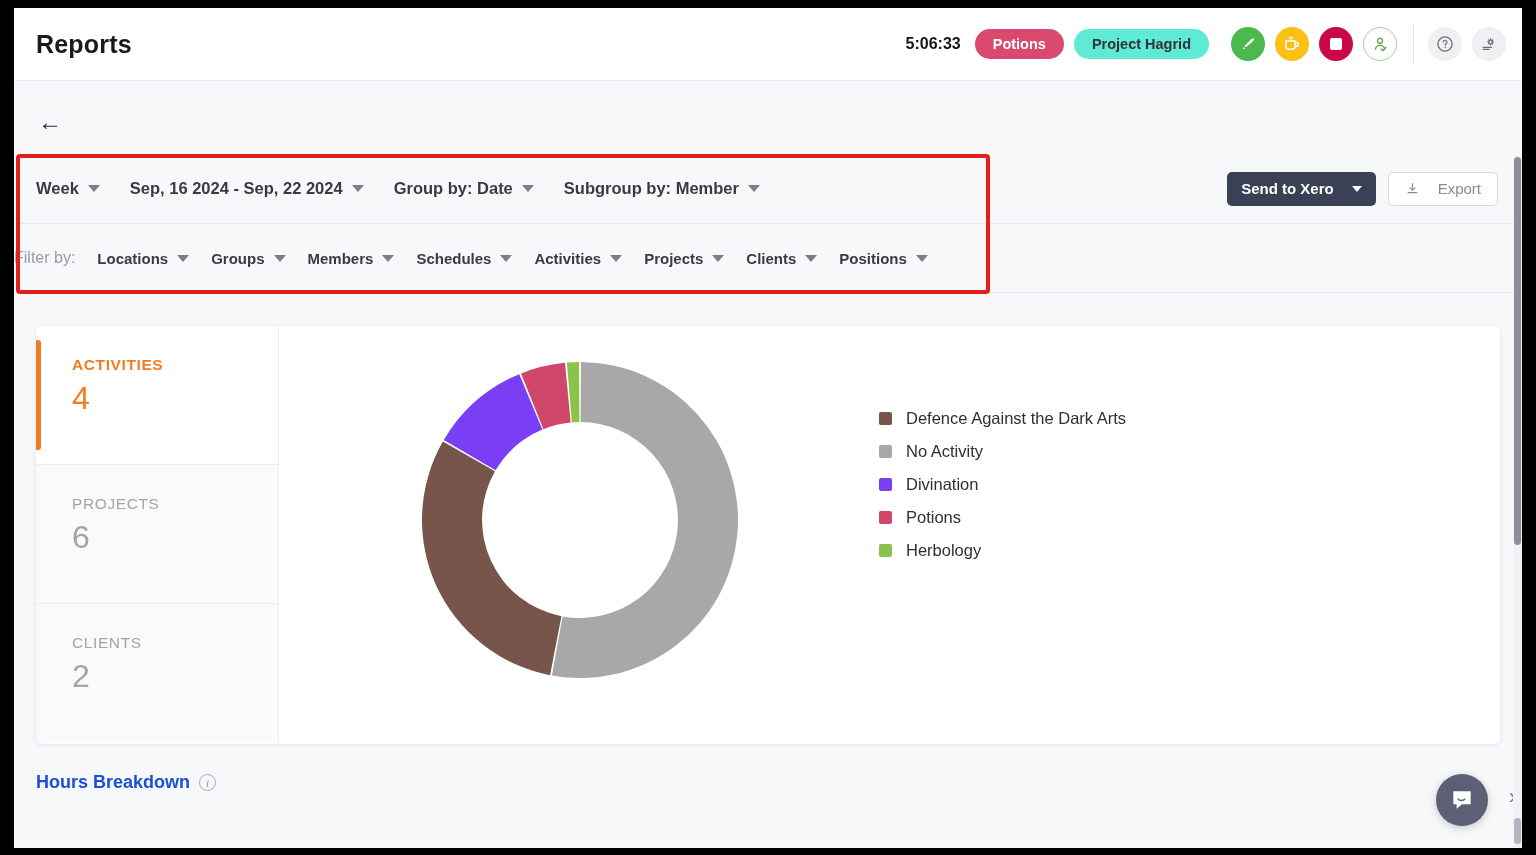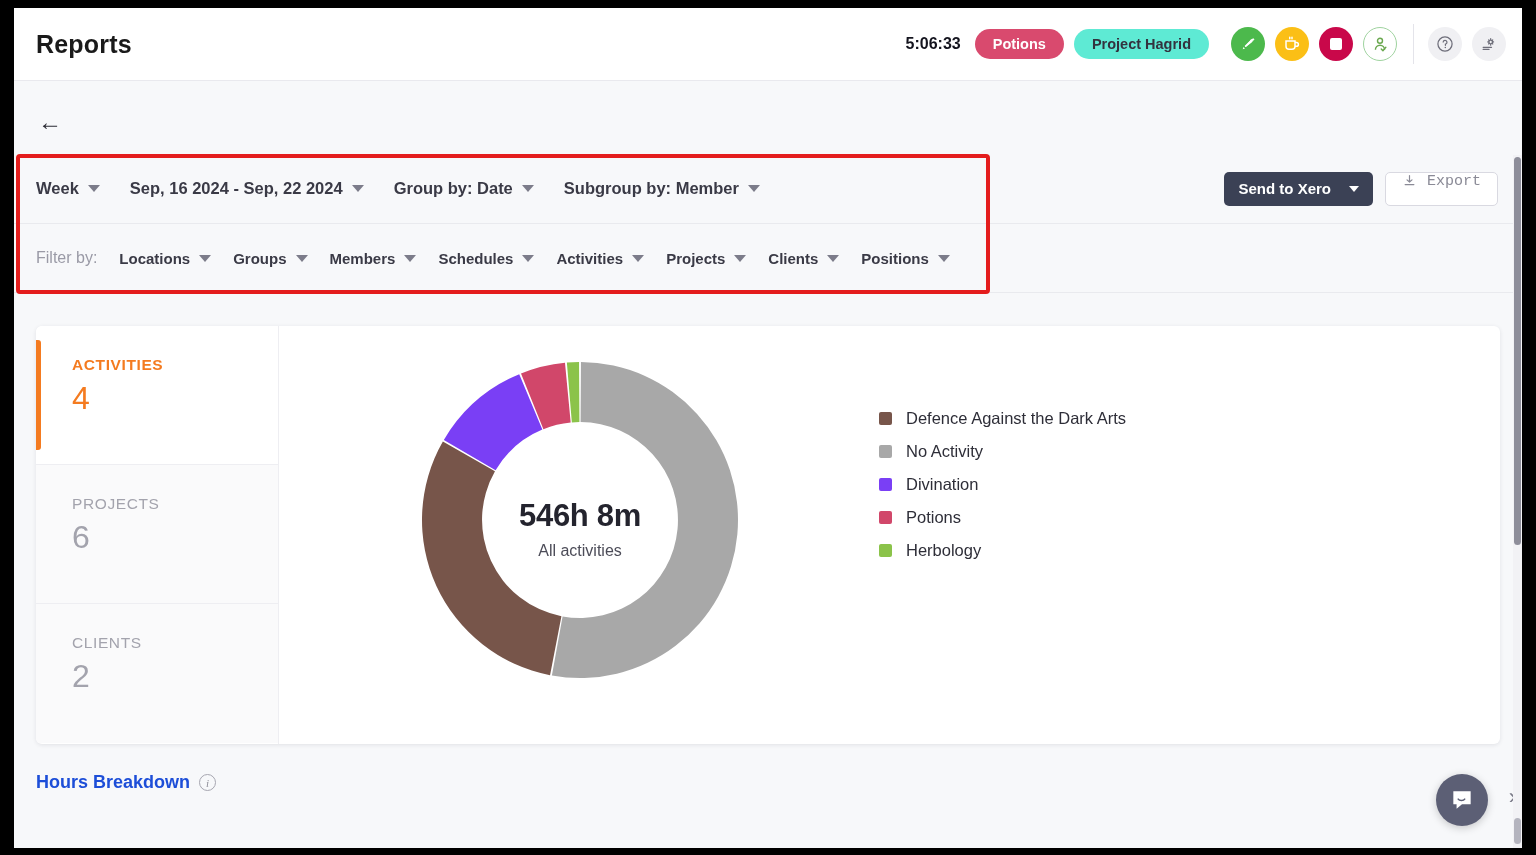--- a/index.html
+++ b/index.html
@@ -84,21 +84,21 @@
     border: 4px solid #e41d1d; border-radius: 4px;
     pointer-events: none; z-index: 5;
   }
   .filter-row-1 {
     display: flex; align-items: center;
     height: 70px; padding-left: 22px;
     border-bottom: 1px solid #e9eaee;
   }
   .filter-row-2 {
     display: flex; align-items: center;
-    height: 69px; padding-left: 22px;
+    height: 69px; 
     border-bottom: 1px solid #e9eaee;
     text-align: center;
   }
   .fitem {
     display: flex; align-items: center;
     font-size: 16.5px; font-weight: 700; color: #3a3a46;
     margin-right: 30px; white-space: nowrap;
   }
   .fitem.small { font-size: 15px; margin-right: 22px; }
   .caret {
@@ -121,22 +121,22 @@
     font-size: 15px; font-weight: 700; border: none; cursor: pointer;
   }
   .xero-caret {
     margin-left: 18px; width: 0; height: 0;
     border-left: 5px solid transparent; border-right: 5px solid transparent;
     border-top: 6px solid #ffffff;
   }
   .btn-export {
     background: #ffffff; color: #8a8a96;
     height: 34px; border-radius: 5px; border: 1px solid #d9d9e1;
-    display: flex; align-items: flex-start; gap: 10px; padding: 0 16px;
-    font-size: 15px; cursor: pointer; font-family: Liberation Mono, monospace;
+    display: flex; align-items: center; gap: 18px; padding: 0 16px;
+    font-size: 15px; cursor: pointer;
   }
 
   
   .card {
     margin: 33px 22px 0 22px;
     background: #ffffff;
     border-radius: 6px;
     box-shadow: 0 1px 4px rgba(30,30,50,.10);
     height: 418px;
     display: flex; overflow: hidden;
@@ -377,24 +377,20 @@
 
       <div class="chartarea">
         <div class="donut-holder">
           <svg id="donut-svg" width="322" height="336" viewBox="0 0 322 336">
               <path d="M 161.94799431201025 10.002843991468012 A 158 158 0 1 1 132.89995167440225 323.48114768067245 L 143.5779700381294 264.39831156201694 A 97.96 97.96 0 1 0 161.58775647344635 70.04176327471018 Z" fill="#a8a8a8"></path>
               <path d="M 131.03624585968342 323.13276068522293 A 158 158 0 0 1 23.862821240421113 89.53093474582926 L 75.97494916906109 119.34917954241413 A 97.96 97.96 0 0 0 142.42247243300372 264.18231162483823 Z" fill="#77554a"></path>
               <path d="M 24.814301182927778 87.89097780083884 A 158 158 0 0 1 100.24167684198041 22.149301794521193 L 123.32983964202785 77.57256711260314 A 97.96 97.96 0 0 0 76.56486673341523 118.33240623652009 Z" fill="#7a3ff5"></path>
               <path d="M 101.99621776252 21.430720539152418 A 158 158 0 0 1 145.9789735153917 10.715643615301985 L 151.68696357954286 70.48369904148724 A 97.96 97.96 0 0 0 124.4176550127624 77.1270467342745 Z" fill="#d1476a"></path>
               <path d="M 147.86742199536843 10.54671996127783 A 158 158 0 0 1 160.0520056879897 10.002843991468012 L 160.41224352655362 70.04176327471018 A 97.96 97.96 0 0 0 152.85780163712843 70.37896637599226 Z" fill="#8bc34a"></path>
             </svg>
-          <div class="donut-center">
-            <div class="donut-total">546h 8m</div>
-            <div class="donut-sub">All activities</div>
-          </div>
         </div>
 
         <div class="legend" id="legend">
             <div class="leg-item">
               <span class="leg-swatch" style="background: rgb(119, 85, 74);"></span>
               <span class="leg-text">Defence Against the Dark Arts</span>
             </div>
             <div class="leg-item">
               <span class="leg-swatch" style="background: rgb(168, 168, 168);"></span>
               <span class="leg-text">No Activity</span>

